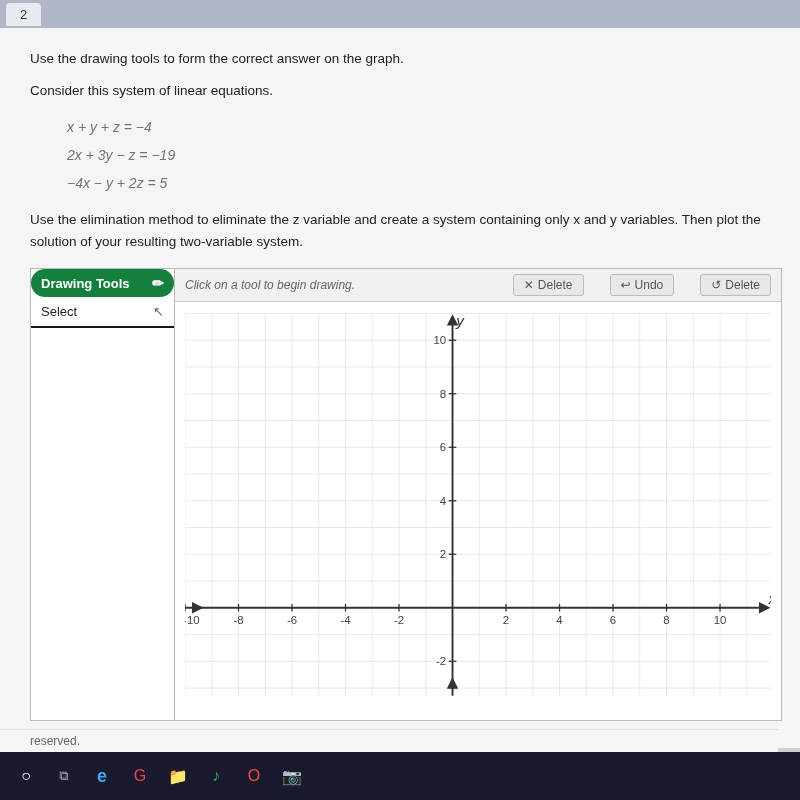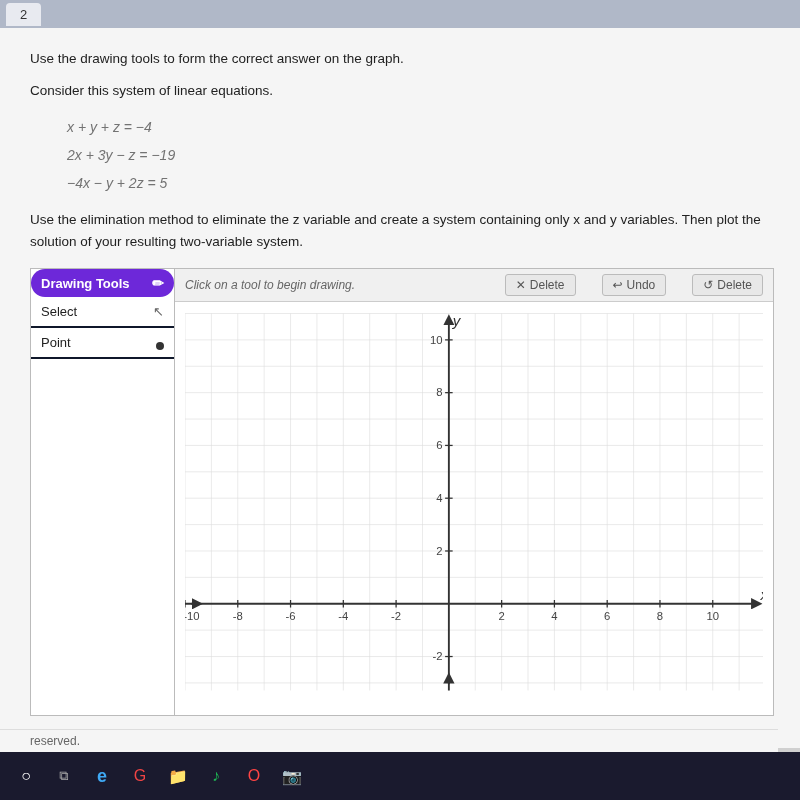--- a/index.html
+++ b/index.html
@@ -25,21 +25,21 @@
       background: #e8eaf0;
       border-radius: 4px 4px 0 0;
       padding: 4px 14px;
       font-size: 13px;
       color: #333;
     }
 
     
     .main-content {
       background: #f5f5f5;
-      padding: 20px 26px 10px 30px;
+      padding: 20px 18px 10px 30px;
       min-height: 720px;
       position: relative;
     }
 
     .question-text {
       font-size: 13.5px;
       color: #222;
       line-height: 1.6;
       margin-bottom: 10px;
     }
@@ -65,21 +65,21 @@
     }
 
     .drawing-tools-panel {
       width: 145px;
       background: #fff;
       border: 1px solid #bbb;
       flex-shrink: 0;
     }
 
     .drawing-tools-header {
-      background: #6d28d9;
+      background: #15803d;
       color: #fff;
       font-size: 13px;
       font-weight: bold;
       padding: 6px 10px;
       display: flex;
       align-items: center;
       justify-content: space-between;
       border-radius: 14px;
     }
 
@@ -230,24 +230,20 @@
   <div class="drawing-area">
 
     <div class="drawing-tools-panel">
       <div class="drawing-tools-header">
         <span>Drawing Tools</span>
         <span class="pin-icon">✏</span>
       </div>
       <div class="tool-item">
         <span>Select</span>
         <span class="tool-icon">↖</span>
-      </div>
-      <div class="tool-item">
-        <span>Point</span>
-        <span class="tool-dot"></span>
       </div>
     </div>
 
     <div class="graph-panel">
 
       <div class="graph-toolbar">
         <span class="toolbar-instruction">Click on a tool to begin drawing.</span>
         <div class="toolbar-btn btn-delete">
           <span>✕</span>
           <span>Delete</span>

